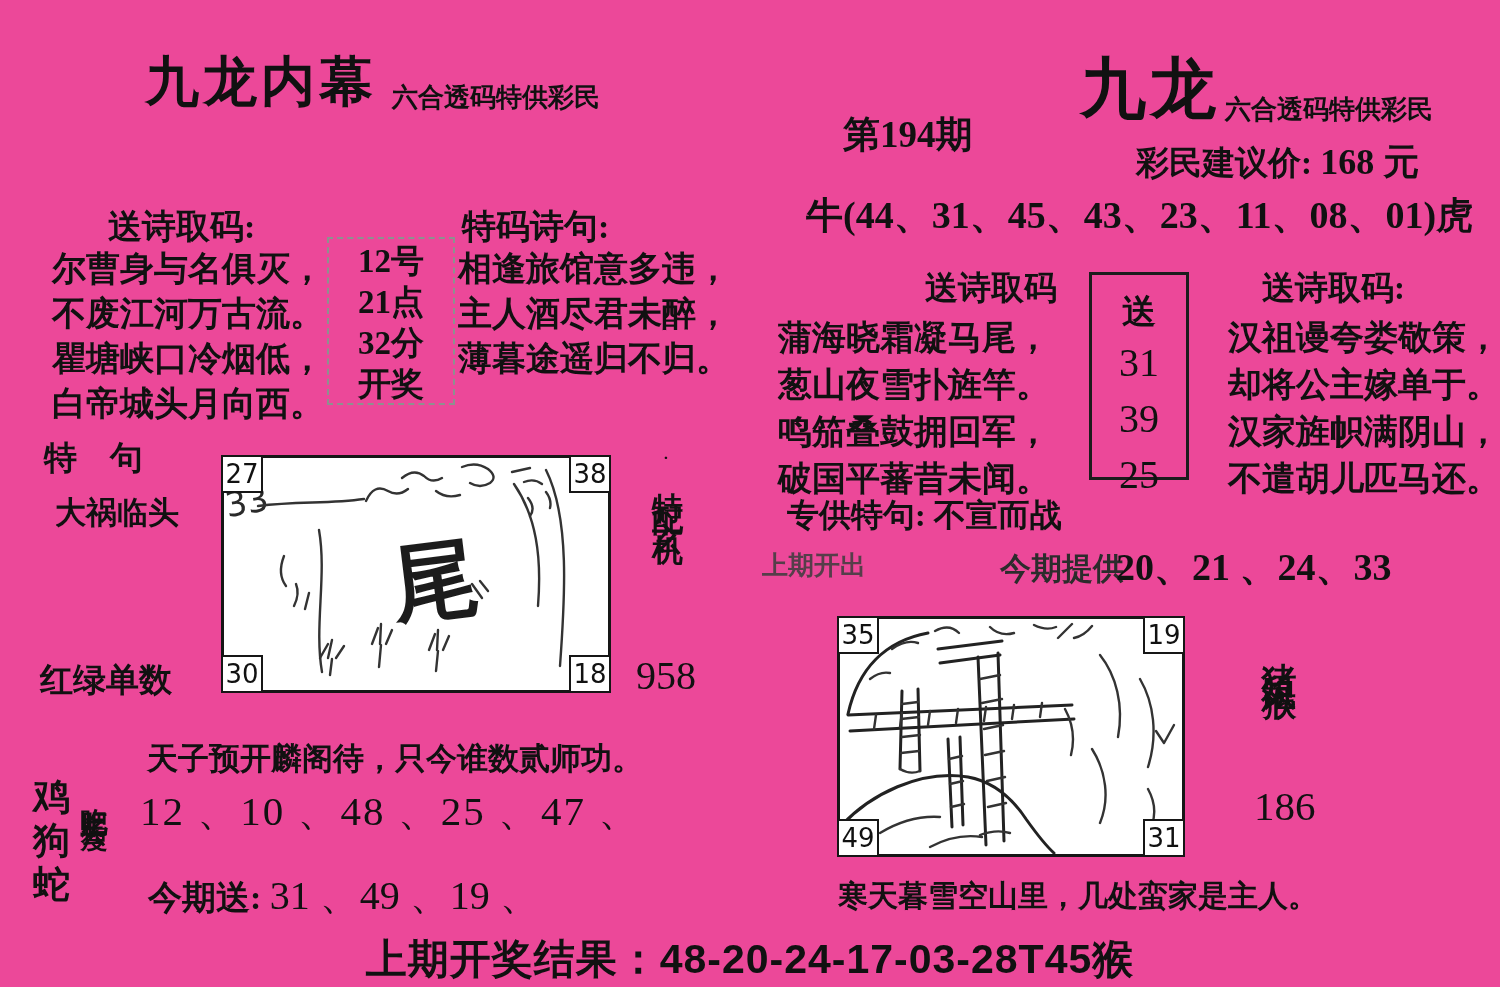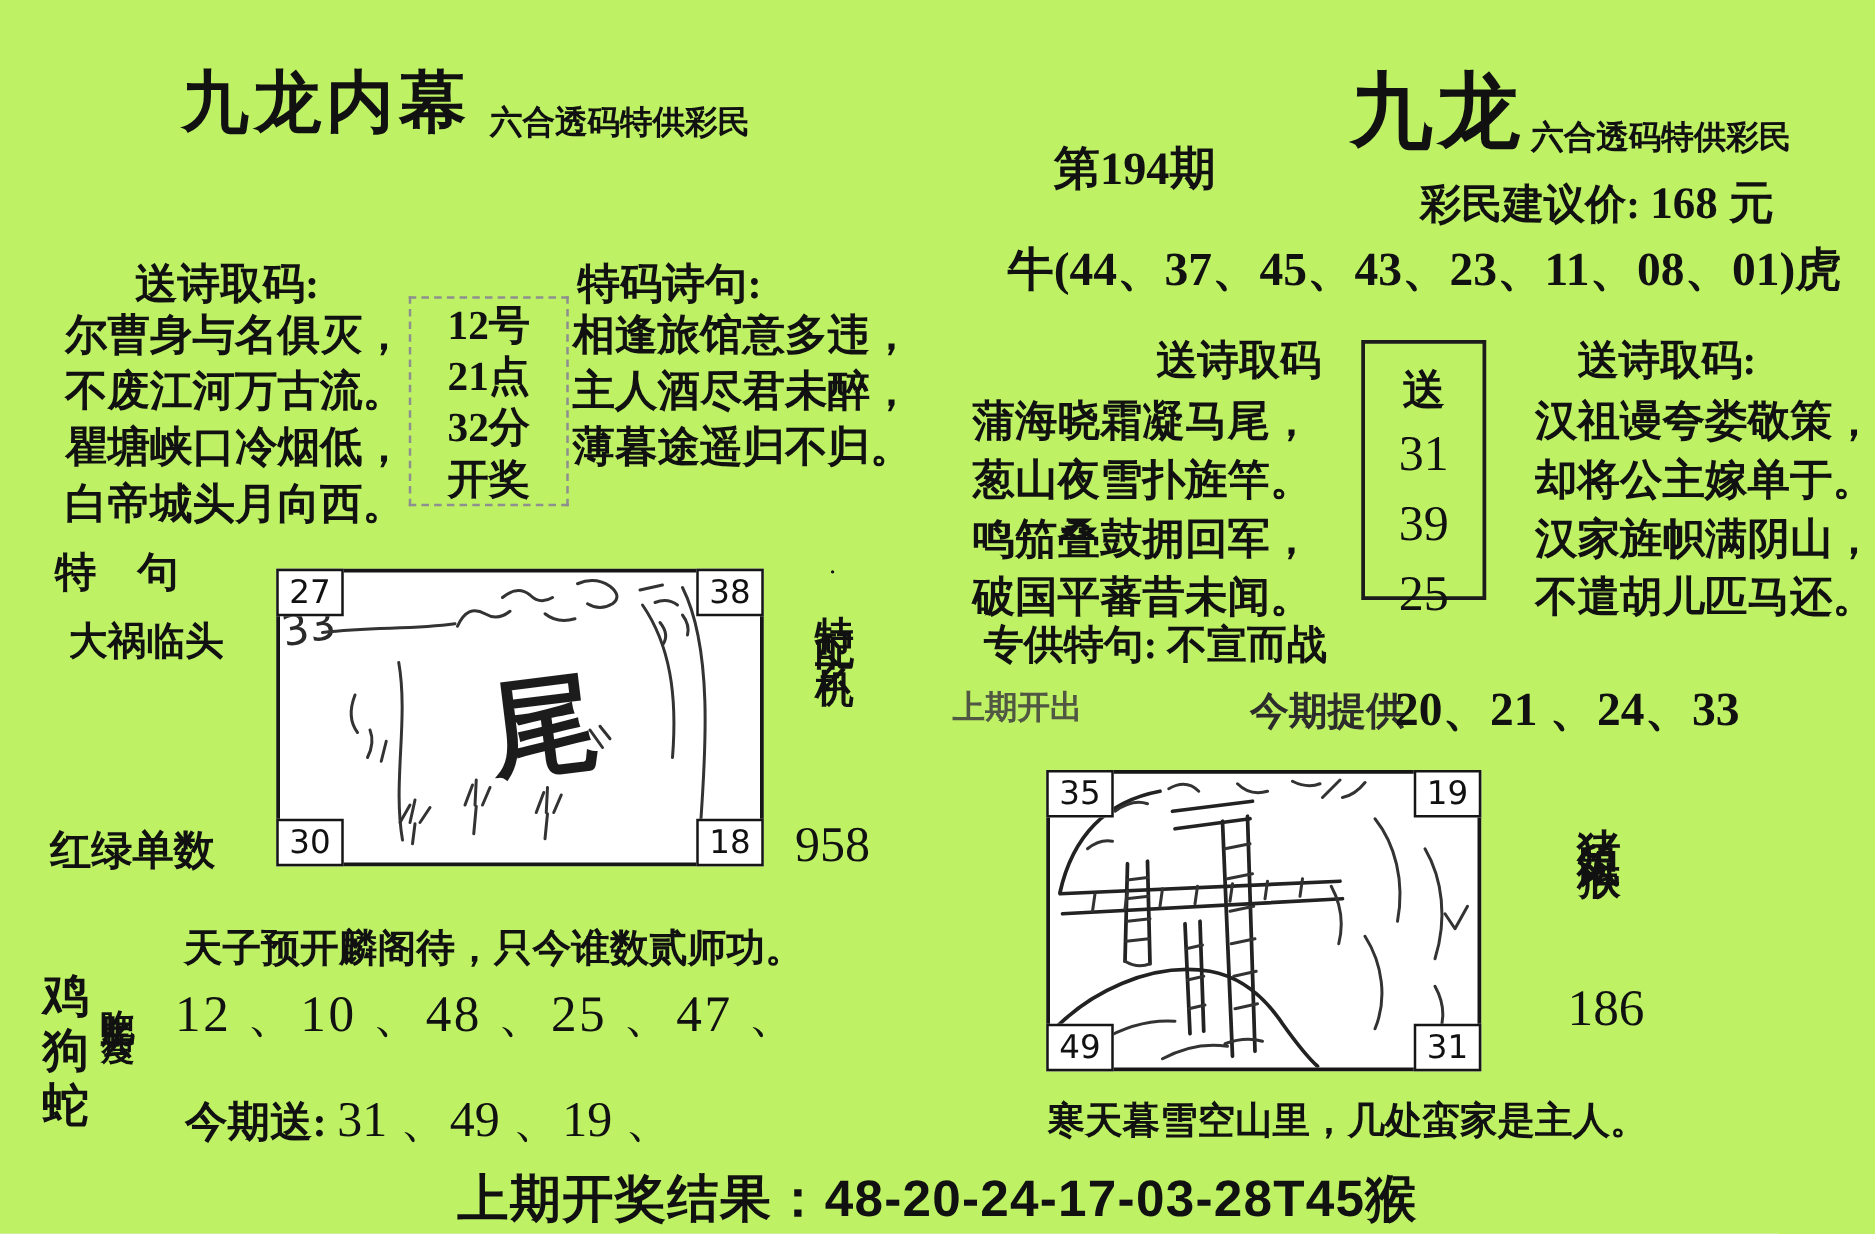--- a/index.html
+++ b/index.html
@@ -1,19 +1,19 @@
 <!DOCTYPE html>
 <html><head>
 <meta charset="utf-8">
 <style>
   * { margin:0; padding:0; box-sizing:border-box; }
   html,body { background:#e8e8e8; }
   .sheet {
     position:relative; width:1500px; height:987px; margin:0 auto;
-    background:#bef264; color:#111; overflow:hidden;
+    background:#ec4899; color:#111; overflow:hidden;
     font-family:"Liberation Serif","DejaVu Serif",serif;
   }
   .abs { position:absolute; white-space:nowrap; }
   .kai  { font-family:"Liberation Serif","DejaVu Serif",serif; font-weight:700; }
   .serifnum { font-family:"Liberation Serif","DejaVu Serif",serif; font-weight:400; }
 
   
   .title-main  { left:145px; top:46px; font-size:54px; font-weight:900; letter-spacing:4px; }
   .title-sub   { left:392px; top:80px; font-size:26px; font-weight:700; }
   
@@ -49,21 +49,21 @@
   .vhint .dot { font-size:22px; line-height:20px; }
   .vhint .vtxt{ writing-mode:vertical-rl; text-orientation:upright;
                 font-size:31px; font-weight:700; letter-spacing:14px; margin:0 auto; }
   .redgreen { left:40px;  top:658px; font-size:33px; font-weight:800; }
   .n958     { left:636px; top:652px; font-size:40px; font-weight:500; }
 
   .sketch { position:absolute; border:3px solid #161616; background:#fff; }
   .sk1 { left:221px; top:455px; width:390px; height:238px; }
   .sk2 { left:837px; top:616px; width:348px; height:241px; }
   .tab {
-    position:absolute; width:54px; height:38px; background:#fff;
+    position:absolute; width:42px; height:38px; background:#fff;
     border:2.5px solid #161616; display:flex; align-items:center; justify-content:center;
     font-family:"DejaVu Sans",sans-serif; font-size:26px; font-weight:500;
   }
   .tab.tl { left:-3px; top:-3px; }
   .tab.tr { right:-3px; top:-3px; }
   .tab.bl { left:-3px; bottom:-3px;margin-top:40px; }
   .tab.br { right:-3px; bottom:-3px; }
   .sketch svg { position:absolute; left:0; top:0; }
 
   .zcol { writing-mode:vertical-rl; text-orientation:upright; font-weight:800; }
@@ -171,21 +171,21 @@
     <span class="lab">今期送: </span><span class="n serifnum">31 、49 、19 、</span>
   </div>
 
   <div class="abs title-main2 kai">九龙</div>
   <div class="abs title-sub2 kai">六合透码特供彩民</div>
   <div class="abs issue">第194期</div>
   <div class="abs price">
     <span>彩民建议价: </span><span class="v">168 元</span>
   </div>
   <div class="abs zline">
-    <span>牛</span><span class="n serifnum">(44、37、45、43、23、11、08、01)</span><span>虎</span>
+    <span>牛</span><span class="n serifnum">(44、31、45、43、23、11、08、01)</span><span>虎</span>
   </div>
 
   <div class="abs hdr" style="left:925px; top:266px; font-size:33px;">送诗取码</div>
   <div class="abs hdr" style="left:1262px; top:266px; font-size:33px;">送诗取码:</div>
 
   <div class="abs poem" style="left:778px; top:314px; line-height:47px;">
     <div>蒲海晓霜凝马尾，</div>
     <div>葱山夜雪扑旌竿。</div>
     <div>鸣笳叠鼓拥回军，</div>
     <div>破国平蕃昔未闻。</div>

